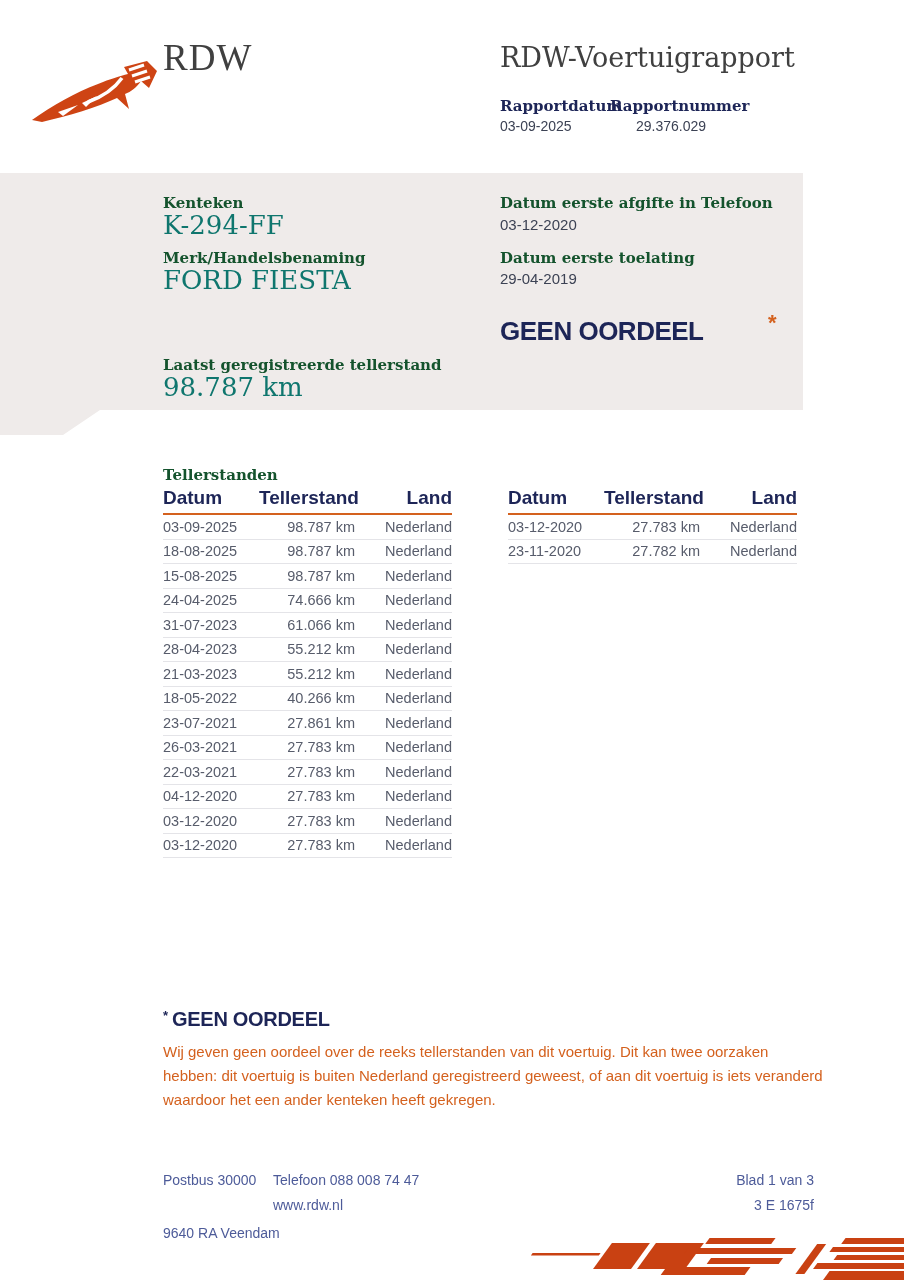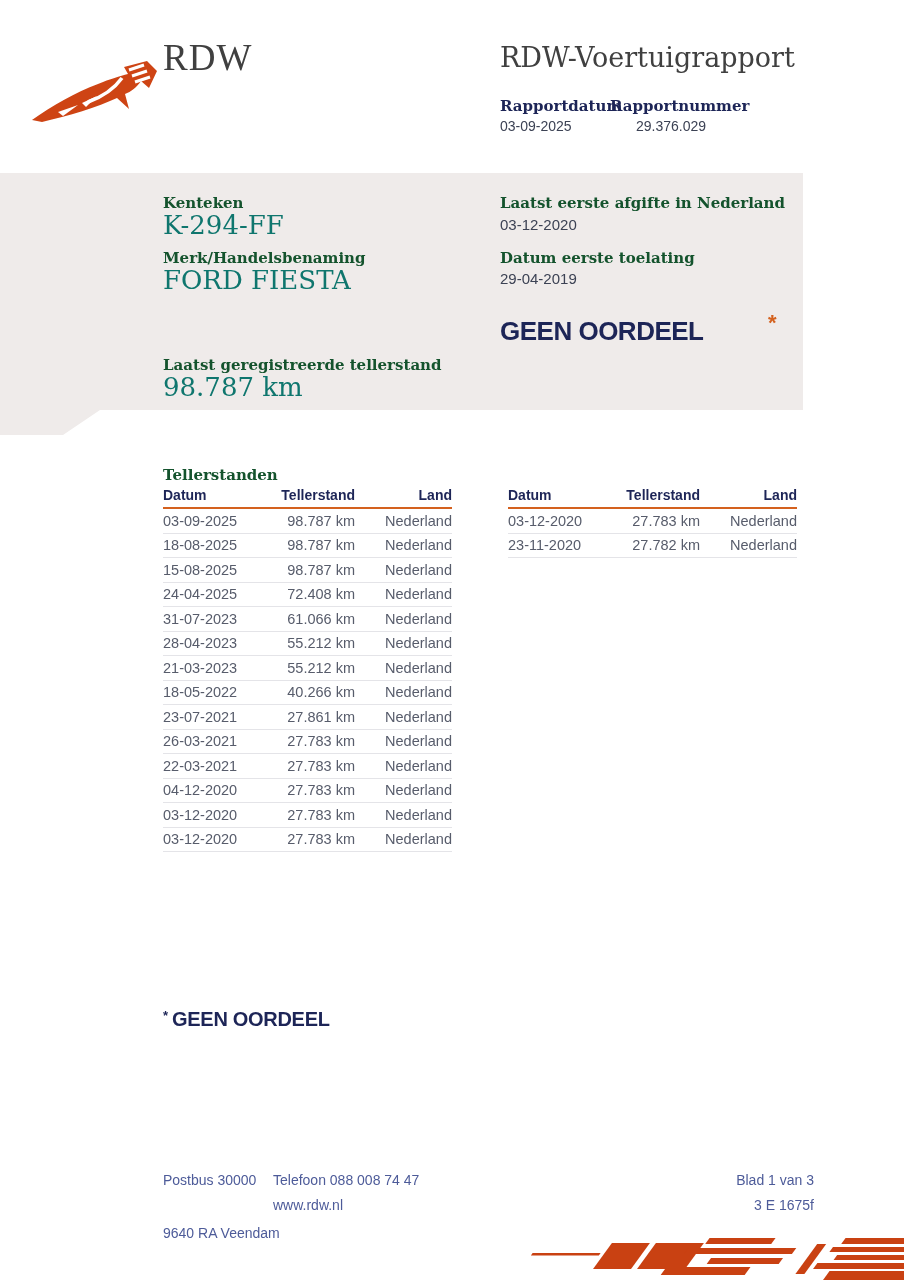--- a/index.html
+++ b/index.html
@@ -62,21 +62,21 @@
   .oordeel-star { left:768px; top:310px; font-size:22px; font-weight:700; color:#D4611E; }
 
   
   .section-title { left:163px; top:466px; }
   .meter-table { top:487px; width:289px; }
   .meter-table-left  { left:163px; }
   .meter-table-right { left:508px; }
   .thead {
     display:grid; grid-template-columns:96px 96px 97px;
     border-bottom:2px solid #D4611E; padding-bottom:4px;
-    font-weight:700; font-size:14px; color:#1D2557;
+    font-weight:700; font-size:19px; color:#1D2557;
   }
   .thead span:nth-child(2), .thead span:nth-child(3) { text-align:right; }
   .tbody .trow {
     display:grid; grid-template-columns:96px 96px 97px;
     height:24.5px; align-items:center;
     font-size:14.5px; color:#575C6B;
     border-bottom:1px solid #E4E4E8;
   }
   .trow span:nth-child(2), .trow span:nth-child(3) { text-align:right; }
 
@@ -133,21 +133,21 @@
 
   <div class="abs field-label kenteken-label">Kenteken</div>
   <div class="abs field-value-big kenteken-value">K-294-FF</div>
 
   <div class="abs field-label merk-label">Merk/Handelsbenaming</div>
   <div class="abs field-value-big merk-value">FORD FIESTA</div>
 
   <div class="abs field-label teller-label">Laatst geregistreerde tellerstand</div>
   <div class="abs field-value-big teller-value">98.787 km</div>
 
-  <div class="abs field-label afgifte-label">Laatst eerste afgifte in Nederland</div>
+  <div class="abs field-label afgifte-label">Datum eerste afgifte in Telefoon</div>
   <div class="abs field-value-sm afgifte-value">03-12-2020</div>
 
   <div class="abs field-label toelating-label">Datum eerste toelating</div>
   <div class="abs field-value-sm toelating-value">29-04-2019</div>
 
   <div class="abs oordeel-value">GEEN OORDEEL</div>
   <div class="abs oordeel-star">*</div>
 
   <div class="abs field-label section-title">Tellerstanden</div>
 
@@ -168,21 +168,21 @@
         <span>98.787 km</span>
         <span>Nederland</span>
       </div>
         <div class="trow">
         <span>15-08-2025</span>
         <span>98.787 km</span>
         <span>Nederland</span>
       </div>
         <div class="trow">
         <span>24-04-2025</span>
-        <span>72.408 km</span>
+        <span>74.666 km</span>
         <span>Nederland</span>
       </div>
         <div class="trow">
         <span>31-07-2023</span>
         <span>61.066 km</span>
         <span>Nederland</span>
       </div>
         <div class="trow">
         <span>28-04-2023</span>
         <span>55.212 km</span>
@@ -247,20 +247,21 @@
         <span>23-11-2020</span>
         <span>27.782 km</span>
         <span>Nederland</span>
       </div>
       </div>
   </div>
 
   <div class="abs footnote-title-row">
     <span class="footnote-star">*</span><span class="footnote-title">GEEN OORDEEL</span>
   </div>
+  <div class="abs footnote-text">Wij geven geen oordeel over de reeks tellerstanden van dit voertuig. Dit kan twee oorzaken hebben: dit voertuig is buiten Nederland geregistreerd geweest, of aan dit voertuig is iets veranderd waardoor het een ander kenteken heeft gekregen.</div>
 
   <div class="abs footer-text footer-addr1">Postbus 30000</div>
   <div class="abs footer-text footer-addr2">9640 RA Veendam</div>
   <div class="abs footer-text footer-tel">Telefoon 088 008 74 47</div>
   <div class="abs footer-text footer-web">www.rdw.nl</div>
   <div class="abs footer-text footer-page">Blad 1 van 3</div>
   <div class="abs footer-text footer-code">3 E 1675f</div>
 
   <div class="abs bottom-graphic">
     <svg viewBox="0 0 420 44" width="420" height="44" aria-hidden="true" preserveAspectRatio="xMinYMin slice">

